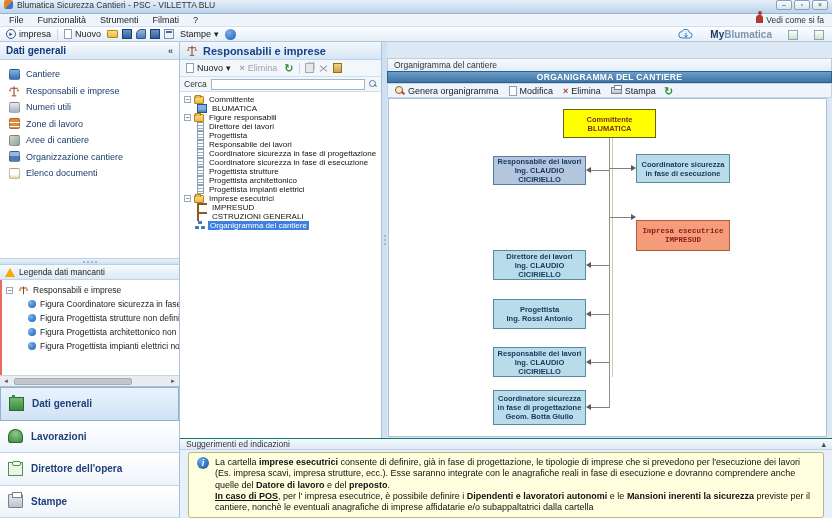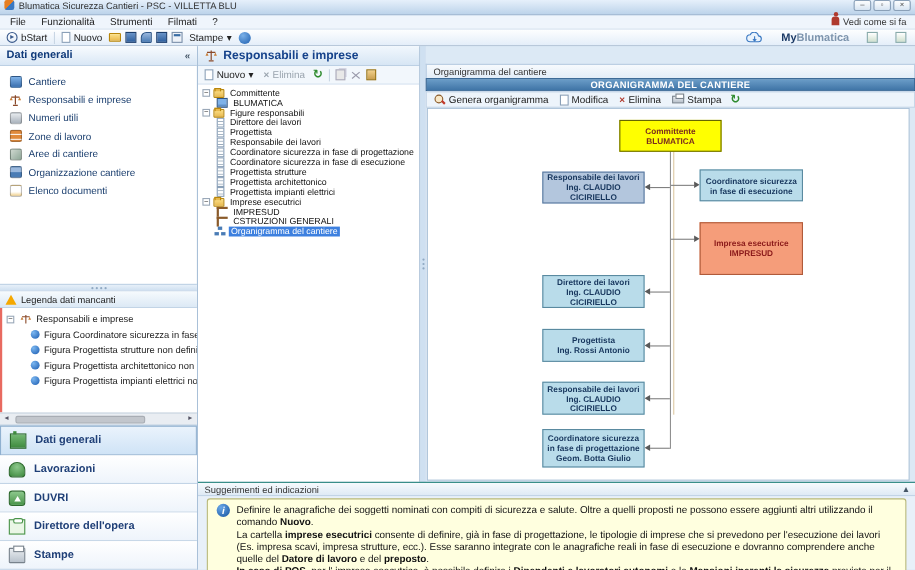--- a/index.html
+++ b/index.html
@@ -25,21 +25,21 @@
   .i-bstart { width:10px; height:10px; border:1px solid #3a5a8c; border-radius:50%; color:#3a5a8c; font-size:7px; line-height:8px; text-align:center; }
   .i-bstart::before { content:"▸"; }
   .i-page { display:inline-block; width:8px; height:10px; background:#fff; border:1px solid #8aa0b8; }
   .i-folder-open { display:inline-block; width:11px; height:8px; background:linear-gradient(#fbe08a,#e9b94e); border:1px solid #b8860b; border-radius:1px; }
   .i-floppy { display:inline-block; width:10px; height:10px; background:linear-gradient(#6a94c8,#2e5f9e); border:1px solid #1d3f6e; }
   .i-floppy2 { display:inline-block; width:10px; height:10px; background:linear-gradient(#9ab8dd,#4a7cb5); border:1px solid #2d5688; border-radius:5px 1px 1px 1px; }
   .i-export { display:inline-block; width:10px; height:10px; background:#eef2f8; border:1px solid #7a90aa; position:relative; }
   .i-export::before { content:""; position:absolute; inset:1px auto auto 1px; width:6px; height:2px; background:#3a6ea5; }
   .i-help { width:11px; height:11px; border-radius:50%; background:radial-gradient(circle at 35% 30%,#7ab0e8,#1d5fb0); color:#fff; font-size:8px; font-weight:bold; text-align:center; line-height:11px; }
   .toolbar .spacer { flex:1; }
-  .brand { display:flex; align-items:flex-start; gap:16px; padding-right:4px; }
+  .brand { display:flex; align-items:flex-end; gap:16px; padding-right:4px; }
   .brand .my { font-weight:bold; color:#1c3a66; font-size:10px; }
   .brand .bl { font-weight:bold; color:#7d94ad; font-size:10px; }
   .mini-ic { width:10px; height:10px; border:1px solid #8aa; background:linear-gradient(#fff,#cfe0ce); }
 
   .main { position:absolute; top:42px; left:0; right:0; bottom:0; display:flex; }
   
   .leftcol { width:180px; background:#fff; border-right:1px solid #a9c0d8; display:flex; flex-direction:column; }
   .sb-header { height:18px; background:linear-gradient(#f8fbfe,#d9e7f5); border-bottom:1px solid #bcd0e4;
     display:flex; align-items:center; padding:0 6px; font-size:10px; font-weight:bold; color:#0f3a7a; }
   .sb-header .spacer { flex:1; }
@@ -179,21 +179,21 @@
   <span class="spacer"></span>
   <span class="vedi">
     <span class="i-vedi"></span>
     <span>Vedi come si fa</span>
   </span>
 </div>
 
 <div class="toolbar">
   <span class="tbtn">
     <span class="i-bstart"></span>
-    <span>bStart</span>
+    <span>impresa</span>
   </span>
   <span class="sep"></span>
   <span class="tbtn">
     <span class="i-page"></span>
     <span>Nuovo</span>
   </span>
   <span class="i-folder-open"></span>
   <span class="i-floppy"></span>
   <span class="i-floppy2"></span>
   <span class="i-floppy"></span>
@@ -317,24 +317,20 @@
     <div class="nav">
       <div class="nav-item sel">
           <span class="nicon ni-factory"></span>
           <span>Dati generali</span>
         </div>
       <div class="nav-item">
           <span class="nicon ni-lav"></span>
           <span>Lavorazioni</span>
         </div>
       <div class="nav-item">
-          <span class="nicon ni-duvri"></span>
-          <span>DUVRI</span>
-        </div>
-      <div class="nav-item">
           <span class="nicon ni-fasc"></span>
           <span>Direttore dell'opera</span>
         </div>
       <div class="nav-item">
           <span class="nicon ni-print"></span>
           <span>Stampe</span>
         </div>
     </div>
   </div>
 
@@ -361,20 +357,25 @@
           <span class="tbtn dis">
               <span class="i-x gray">×</span>
               <span>Elimina</span>
             </span>
           <span class="i-refresh">↻</span>
           <span class="sep"></span>
           <span class="i-copy"></span>
           <span class="i-scissors"></span>
           <span class="i-paste"></span>
         </div>
+        <div class="search-row">
+          <label>Cerca</label>
+          <input class="search-input" value="" style="">
+          <span class="i-mag"></span>
+        </div>
         <div class="tree">
           <div class="trow">
               <span class="exp"></span>
               <span class="ic ic-folder"></span>
               <span class="tlabel">Committente</span>
             </div>
           <div class="trow">
               <span class="pad"></span>
               <span class="ic ic-build"></span>
               <span class="tlabel">BLUMATICA</span>
@@ -497,21 +498,21 @@
           </div>
 
           <div class="conn" style="left:221px; top:69px; width:21px;"></div>
             <div class="ah-r" style="left:242px; top:66px;"></div>
           <div class="obox ob-blue" style="left:247px; top:55px; width:94px; height:29px;">
             <span>Coordinatore sicurezza in fase di esecuzione</span>
           </div>
 
           <div class="conn" style="left:221px; top:118px; width:21px;"></div>
             <div class="ah-r" style="left:242px; top:115px;"></div>
-          <div class="obox ob-salmon" style="left:247px; top:103px; width:94px; height:48px;">
+          <div class="obox ob-salmon" style="left:247px; top:121px; width:94px; height:31px;font-family:Liberation Mono, monospace;">
             <span>Impresa esecutrice</span>
             <span>IMPRESUD</span>
           </div>
 
           <div class="conn" style="left:202px; top:166px; width:18px;"></div>
             <div class="ah-l" style="left:197px; top:163px;"></div>
           <div class="obox ob-blue" style="left:104px; top:151px; width:93px; height:30px;">
             <span>Direttore dei lavori</span>
             <span>Ing. CLAUDIO CICIRIELLO</span>
           </div>
@@ -542,20 +543,19 @@
 
     <div class="sugg">
       <div class="sugg-h">
         <span>Suggerimenti ed indicazioni</span>
         <span class="spacer"></span>
         <span class="glyph-btn">▴</span>
       </div>
       <div class="note">
         <span class="i-info"></span>
         <div class="note-text">
-          <p><span>Definire le anagrafiche dei soggetti nominati con compiti di sicurezza e salute. Oltre a quelli proposti ne possono essere aggiunti altri utilizzando il comando </span><span style="font-weight: bold;">Nuovo</span><span>.</span></p>
           <p><span>La cartella </span><span style="font-weight: bold;">imprese esecutrici</span><span> consente di definire, già in fase di progettazione, le tipologie di imprese che si prevedono per l'esecuzione dei lavori (Es. impresa scavi, impresa strutture, ecc.). Esse saranno integrate con le anagrafiche reali in fase di esecuzione e dovranno comprendere anche quelle del </span><span style="font-weight: bold;">Datore di lavoro</span><span> e del </span><span style="font-weight: bold;">preposto</span><span>.</span></p>
           <p><span style="font-weight: bold; text-decoration: underline;">In caso di POS</span><span>, per l' impresa esecutrice, è possibile definire i </span><span style="font-weight: bold;">Dipendenti e lavoratori autonomi</span><span> e le </span><span style="font-weight: bold;">Mansioni inerenti la sicurezza</span><span> previste per il cantiere, nonchè  le eventuali anagrafiche di imprese affidatarie e/o subappaltatrici dalla cartella </span></p>
         </div>
       </div>
     </div>
   </div>
 </div>
 
 </body></html>

